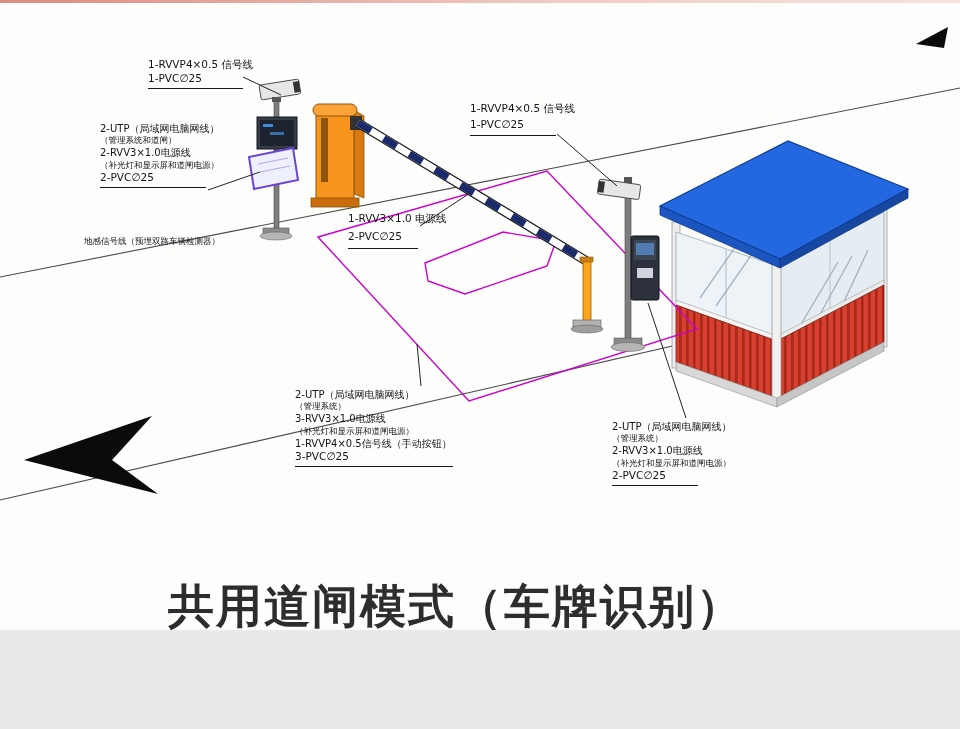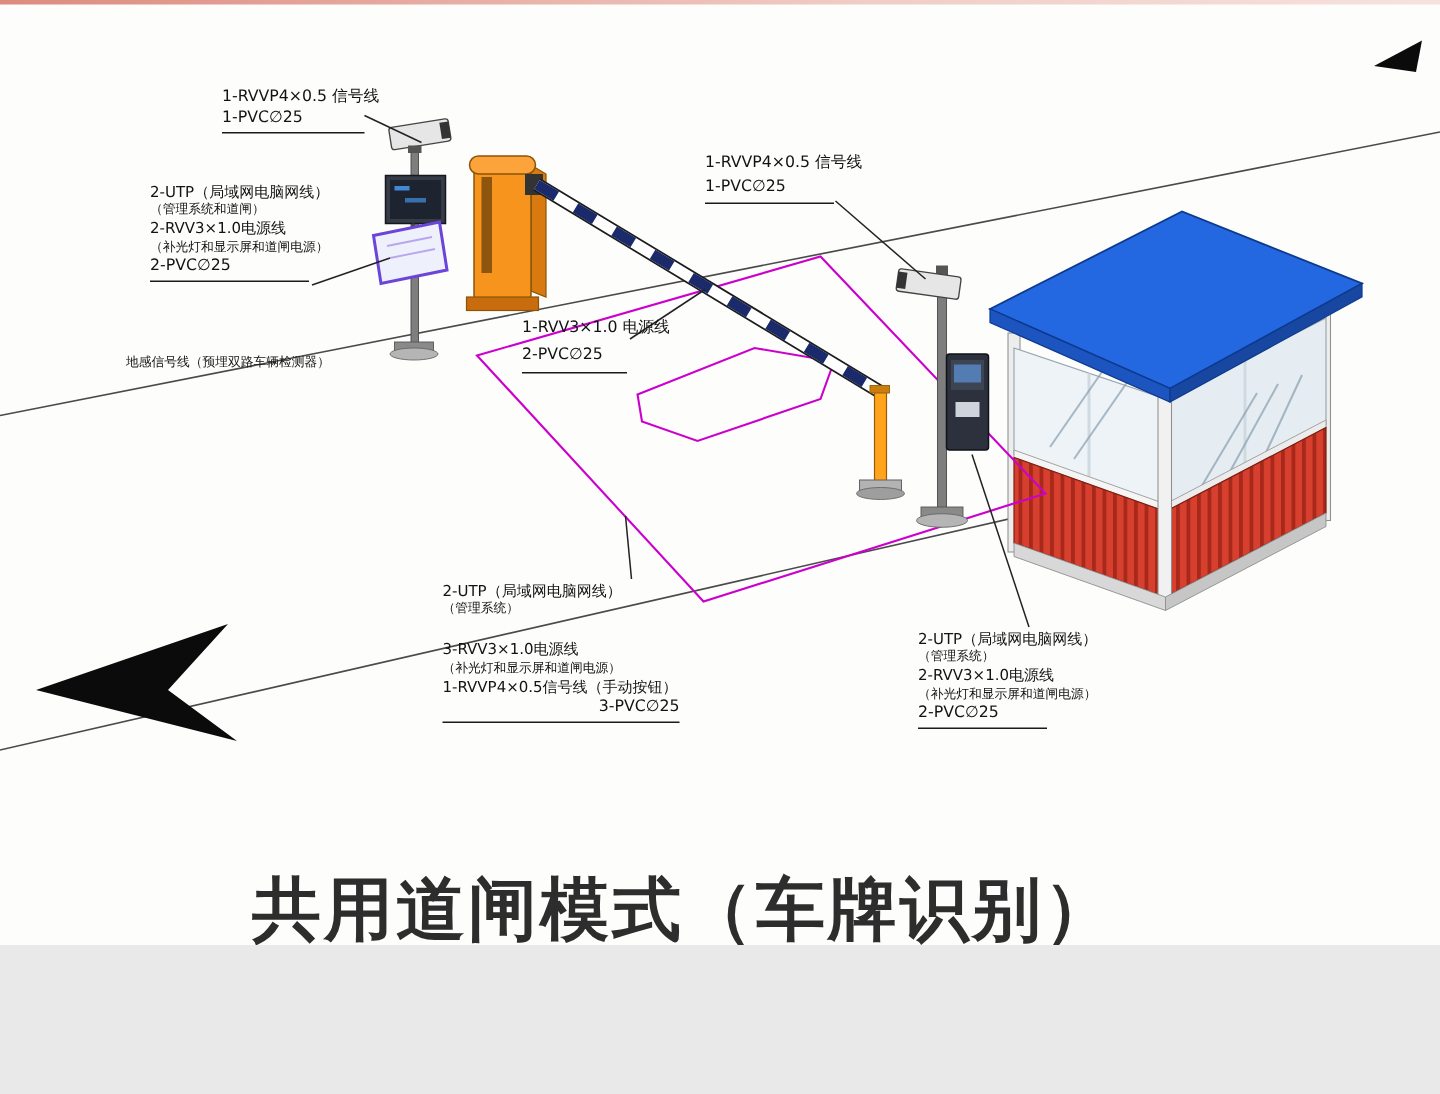--- a/index.html
+++ b/index.html
@@ -178,24 +178,24 @@
   </div>
 
   <div class="anno" style="left:470px;top:101px;line-height:1.5;">
     <div class="l">1-RVVP4×0.5 信号线</div>
     <div class="l u" style="width:86px;">1-PVC∅25</div>
   </div>
 
   <div class="anno" style="left:295px;top:388px;">
     <div class="l" style="font-size:10px;">2-UTP（局域网电脑网线）</div>
     <div class="s">（管理系统）</div>
-    <div class="l" style="font-size:10px;margin-top:15px;">3-RVV3×1.0电源线</div>
+    <div class="l" style="font-size:10px;">3-RVV3×1.0电源线</div>
     <div class="s">（补光灯和显示屏和道闸电源）</div>
     <div class="l" style="font-size:10px;">1-RVVP4×0.5信号线（手动按钮）</div>
-    <div class="l u" style="width:158px;text-align:right;">3-PVC∅25</div>
+    <div class="l u" style="width:158px;">3-PVC∅25</div>
   </div>
 
   <div class="anno" style="left:612px;top:420px;">
     <div class="l" style="font-size:10px;">2-UTP（局域网电脑网线）</div>
     <div class="s">（管理系统）</div>
     <div class="l" style="font-size:10px;">2-RVV3×1.0电源线</div>
     <div class="s">（补光灯和显示屏和道闸电源）</div>
     <div class="l u" style="width:86px;">2-PVC∅25</div>
   </div>
 

